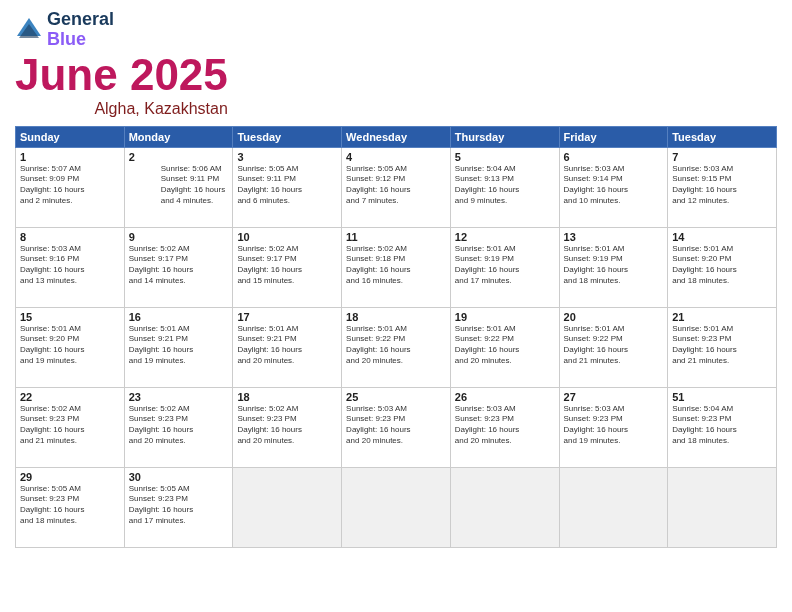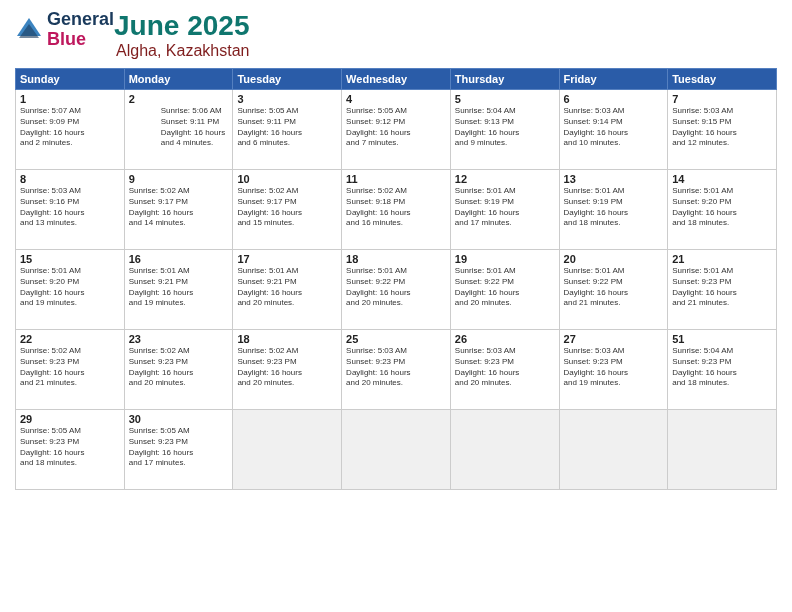--- a/index.html
+++ b/index.html
@@ -11,46 +11,48 @@
       overflow: hidden;
     }
     .page {
       width: 792px;
       height: 612px;
       padding: 10px 15px;
       background: #fff;
     }
     .header {
       display: flex;
+      justify-content: space-between;
       align-items: flex-start;
       margin-bottom: 8px;
+      flex-direction: column;
     }
     .logo {
       display: flex;
       align-items: center;
     }
     .logo-text {
       font-size: 18px;
       font-weight: bold;
       color: #1a3a5c;
       line-height: 1.1;
     }
-    .logo-blue { color: #be185d; }
+    .logo-blue { color: #8b5cf6; }
     .logo-icon {
       width: 28px;
       height: 28px;
       margin-right: 4px;
     }
     .title-block {
       text-align: right;
     }
     .month-title {
-      font-size: 28px;
+      font-size: 44px;
       font-weight: bold;
-      color: #0f766e;
+      color: #be185d;
     }
     .location {
       font-size: 16px;
       color: #7f1d1d;
     }
     table {
       width: 100%;
       border-collapse: collapse;
       table-layout: fixed;
       padding-left: 44px;

